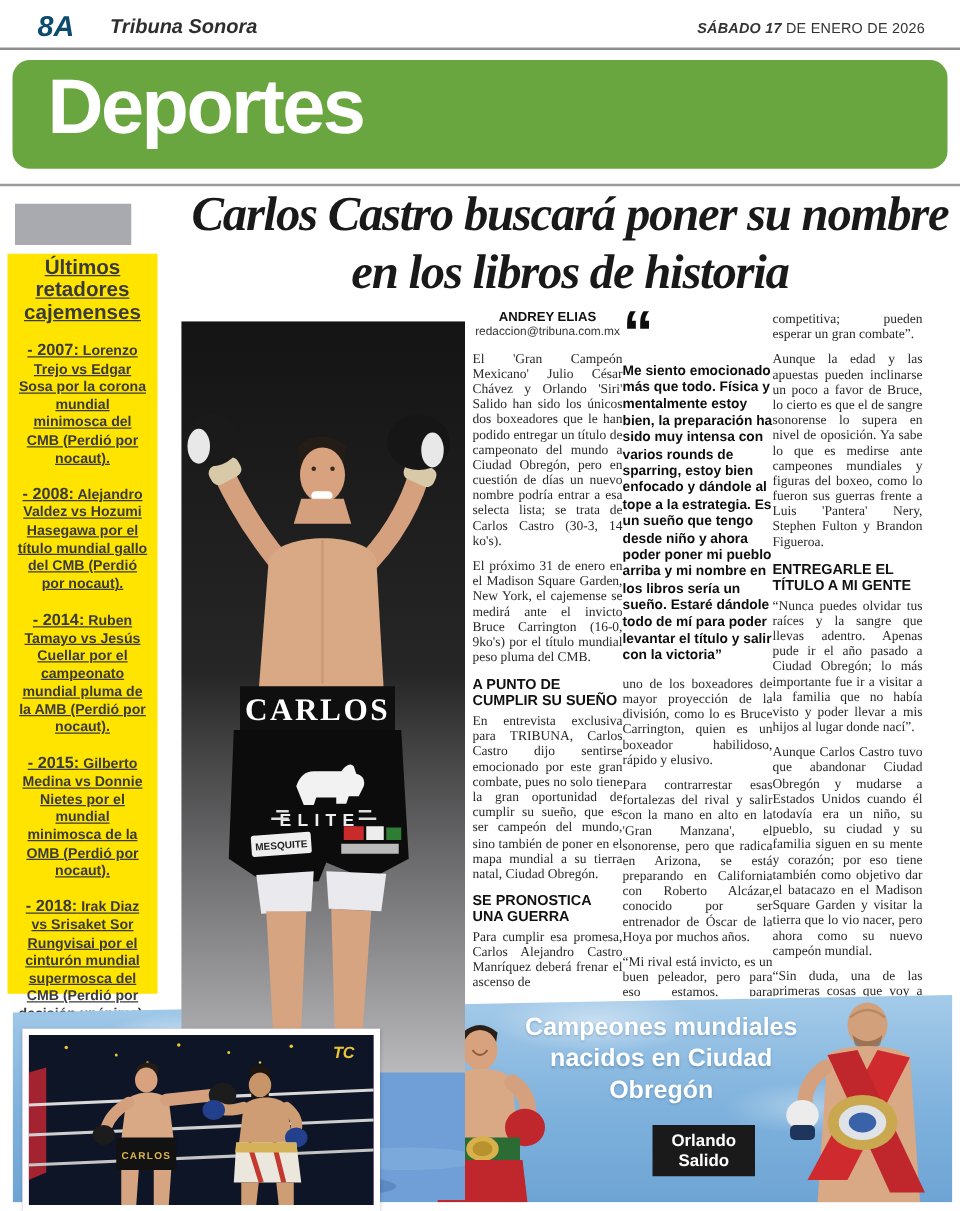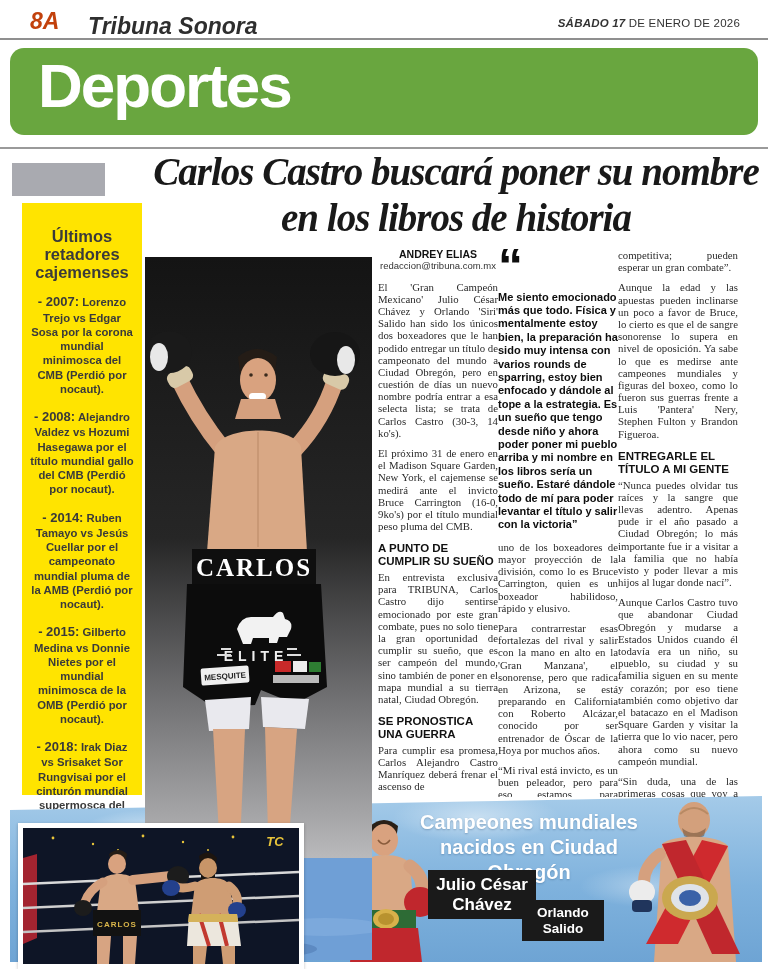--- a/index.html
+++ b/index.html
@@ -1,41 +1,41 @@
 <!DOCTYPE html>
 <html><head>
 <meta charset="utf-8">
 <style>
   html,body{margin:0;padding:0;background:#e8e8e8;}
   .page{position:relative;width:768px;height:969px;background:#fff;overflow:hidden;
         font-family:"Liberation Serif",serif;color:#222;}
   
   .folio{position:absolute;left:30px;top:8px;font-family:"Liberation Sans",sans-serif;
-         font-weight:bold;font-style:italic;font-size:23px;color:#c2410c;}
+         font-weight:bold;font-style:italic;font-size:23px;color:#0c4a6e;}
   .brand{position:absolute;left:88px;top:13px;font-family:"Liberation Sans",sans-serif;
-         font-weight:bold;font-style:italic;font-size:23px;color:#2e2e2e;}
+         font-weight:bold;font-style:italic;font-size:16px;color:#2e2e2e;}
   .dateline{position:absolute;right:28px;top:17px;font-family:"Liberation Sans",sans-serif;
          font-size:11.5px;color:#333;letter-spacing:.2px;}
   .dateline .db{font-weight:bold;font-style:italic;}
   .hline1{position:absolute;left:0;top:38px;width:768px;height:2px;background:#8f8f8f;}
   
   .banner{position:absolute;left:10px;top:48px;width:748px;height:87px;background:#69a63f;
           border-radius:14px;}
   .banner .t{position:absolute;left:28px;top:2px;font-family:"Liberation Sans",sans-serif;
           font-weight:bold;font-size:62px;color:#fff;letter-spacing:-2px;}
   .hline2{position:absolute;left:0;top:147px;width:768px;height:2px;background:#9a9a9a;}
   .grayblock{position:absolute;left:12px;top:163px;width:93px;height:33px;background:#a9aab0;}
   
   .headline{position:absolute;left:148px;top:149px;width:616px;height:100px;text-align:center;
             font-family:"Liberation Serif",serif;font-weight:bold;font-size:39px;line-height:1.18;
             color:#191919;letter-spacing:-1px;font-style:italic;}
   
-  .sidebar{position:absolute;left:22px;top:203px;width:120px;height:592px;background:#ffe400;
-           box-sizing:border-box;padding:24px 8px;text-align:center;color:#3a3a3a;
-           font-family:"Liberation Sans",sans-serif;}
+  .sidebar{position:absolute;left:6px;top:203px;width:120px;height:592px;background:#ffe400;
+           box-sizing:border-box;padding:2px 8px;text-align:center;color:#3a3a3a;
+           font-family:"Liberation Sans",sans-serif;text-decoration:underline;}
   .sidebar h2{margin:0;font-size:16.5px;line-height:1.1;font-weight:bold;}
   .sidebar p{margin:13px 0 0;font-size:11.3px;line-height:1.26;font-weight:bold;}
   .sidebar .yr{font-size:13px;}
   
   .photo{position:absolute;left:145px;top:257px;width:227px;height:703px;z-index:2;}
   
   .cols{position:absolute;left:378px;top:249px;width:384px;height:548px;overflow:hidden;
         display:flex;gap:0;z-index:1;}
   .col{width:120px;flex:0 0 120px;font-size:10.8px;line-height:1.13;text-align:justify;color:#2a2a2a;}
   .col p{margin:0 0 8px;}
@@ -204,21 +204,20 @@
       <ellipse cx="20" cy="82" rx="17" ry="15" fill="#cc2127"></ellipse>
       <ellipse cx="12" cy="86" rx="6" ry="9" fill="#e9e9e9"></ellipse>
       <path d="M100,54 Q114,64 112,80" stroke="#d5a07e" stroke-width="13" fill="none" stroke-linecap="round"></path>
       <ellipse cx="110" cy="90" rx="16" ry="15" fill="#c0272d"></ellipse>
       <rect x="46" y="98" width="60" height="18" fill="#2d6b35"></rect>
       <ellipse cx="76" cy="107" rx="13" ry="10" fill="#d8b14a"></ellipse>
       <ellipse cx="76" cy="107" rx="8" ry="6" fill="#b8922f"></ellipse>
       <path d="M44,116 L108,116 L112,150 L40,150 Z" fill="#c0272d"></path>
       <path d="M68,28 q6,8 12,0" stroke="#8a5c3c" stroke-width="1.6" fill="none"></path>
     </svg>
-    <div class="tag tag-chavez">Julio César Chávez</div>
 
     <svg class="fig" style="left:572px;top:0;" width="180" height="168" viewBox="0 0 180 168">
       <ellipse cx="112" cy="26" rx="16" ry="18" fill="#d3a07c"></ellipse>
       <path d="M98,20 q14,-12 28,0" stroke="#b88a64" stroke-width="2" fill="none"></path>
       <path d="M100,34 q12,10 24,0 l-2,8 q-10,6 -20,0 z" fill="#6e5136" opacity=".55"></path>
       <path d="M80,50 C92,40 136,40 146,52 L154,168 L72,168 Z" fill="#d9a885"></path>
       <path d="M146,52 L96,150 L64,150 L120,46 Z" fill="#cf2a2e"></path>
       <path d="M80,50 L130,160 L158,160 L104,46 Z" fill="#c0272d"></path>
       <ellipse cx="108" cy="104" rx="28" ry="22" fill="#caa84f"></ellipse>
       <ellipse cx="108" cy="104" rx="19" ry="14" fill="#dfe3e8"></ellipse>

